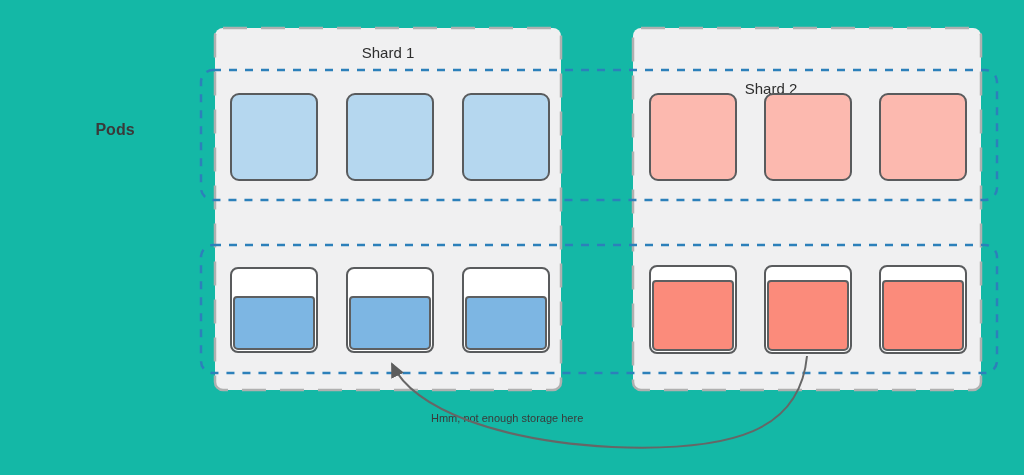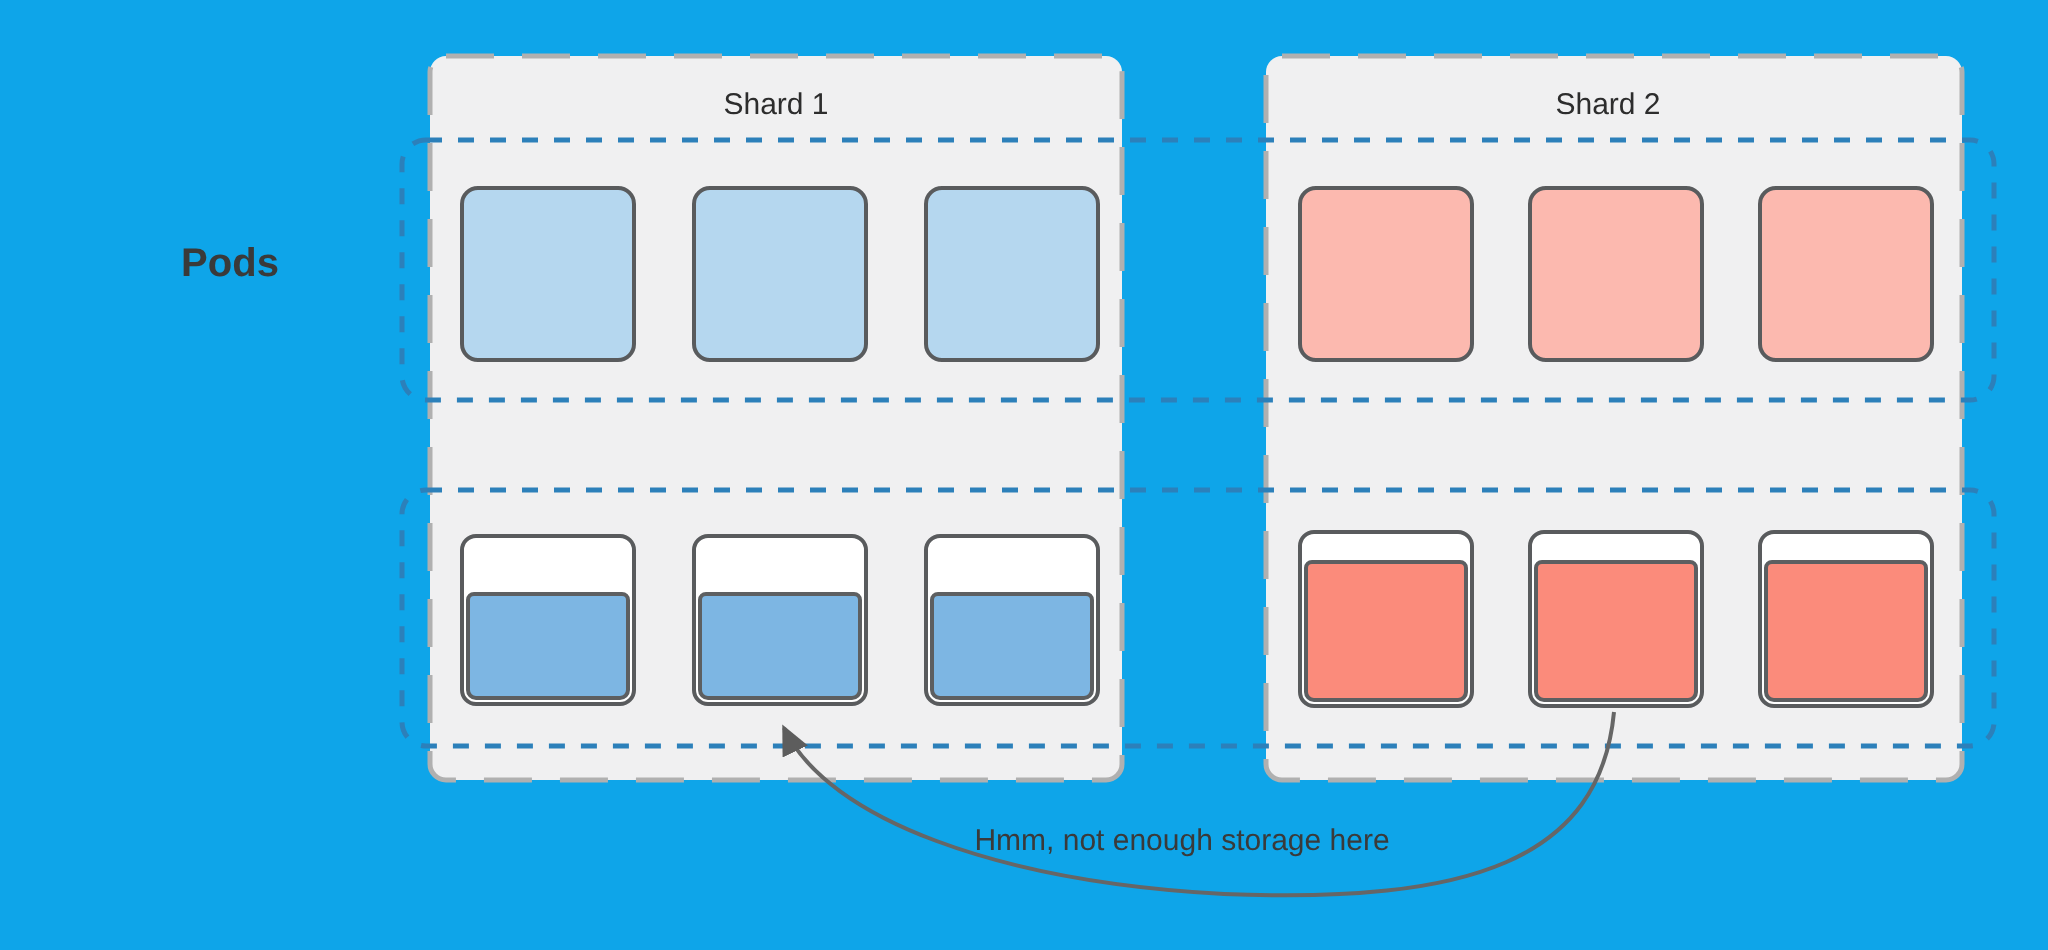--- a/index.html
+++ b/index.html
@@ -5,21 +5,21 @@
   html, body {
     margin: 0;
     padding: 0;
     background: #ffffff;
     font-family: "Liberation Sans", sans-serif;
   }
   .canvas {
     position: relative;
     width: 1024px;
     height: 475px;
-    background: #0ea5e9;
+    background: #14b8a6;
     overflow: hidden;
   }
   svg.layer {
     position: absolute;
     left: 0; top: 0;
     width: 1024px; height: 475px;
     pointer-events: none;
   }
   .shard-rect {
     fill: var(--shard-bg, #f0f0f1);
@@ -40,28 +40,28 @@
   }
   .shard-title {
     position: absolute;
     top: 44px;
     text-align: center;
     font-size: 15px;
     color: #2d2d2d;
     z-index: 2;
   }
   .shard-title.s1 { left: 215px; width: 346px; }
-  .shard-title.s2 { left: 630px; width: 348px; }
+  .shard-title.s2 { left: 597px; width: 348px; margin-top: 36px; }
   .row-label {
     position: absolute;
     left: 35px;
     width: 160px;
     text-align: center;
     font-weight: bold;
-    font-size: 20px;
+    font-size: 16px;
     color: var(--label-text, #3a3a3a);
     z-index: 2;
   }
   .row-label.pods { top: 121px; }
   .row-label.storage { top: 295px; }
   .pod-row, .storage-row {
     position: absolute;
     display: flex;
     z-index: 2;
   }
@@ -93,22 +93,21 @@
     bottom: 1px;
     box-sizing: border-box;
     border: 2px solid #5d5f61;
     border-radius: 4px 4px 5px 5px;
   }
   .annotation {
     position: absolute;
     left: 431px;
     top: 412px;
     width: 320px;
-    text-align: center;
-    font-size: 15px;
+    font-size: 11px;
     color: var(--label-text, #3a3a3a);
     z-index: 3;
   }
 </style>
 </head>
 <body>
 
 <div class="canvas">
 
   <svg class="layer">

